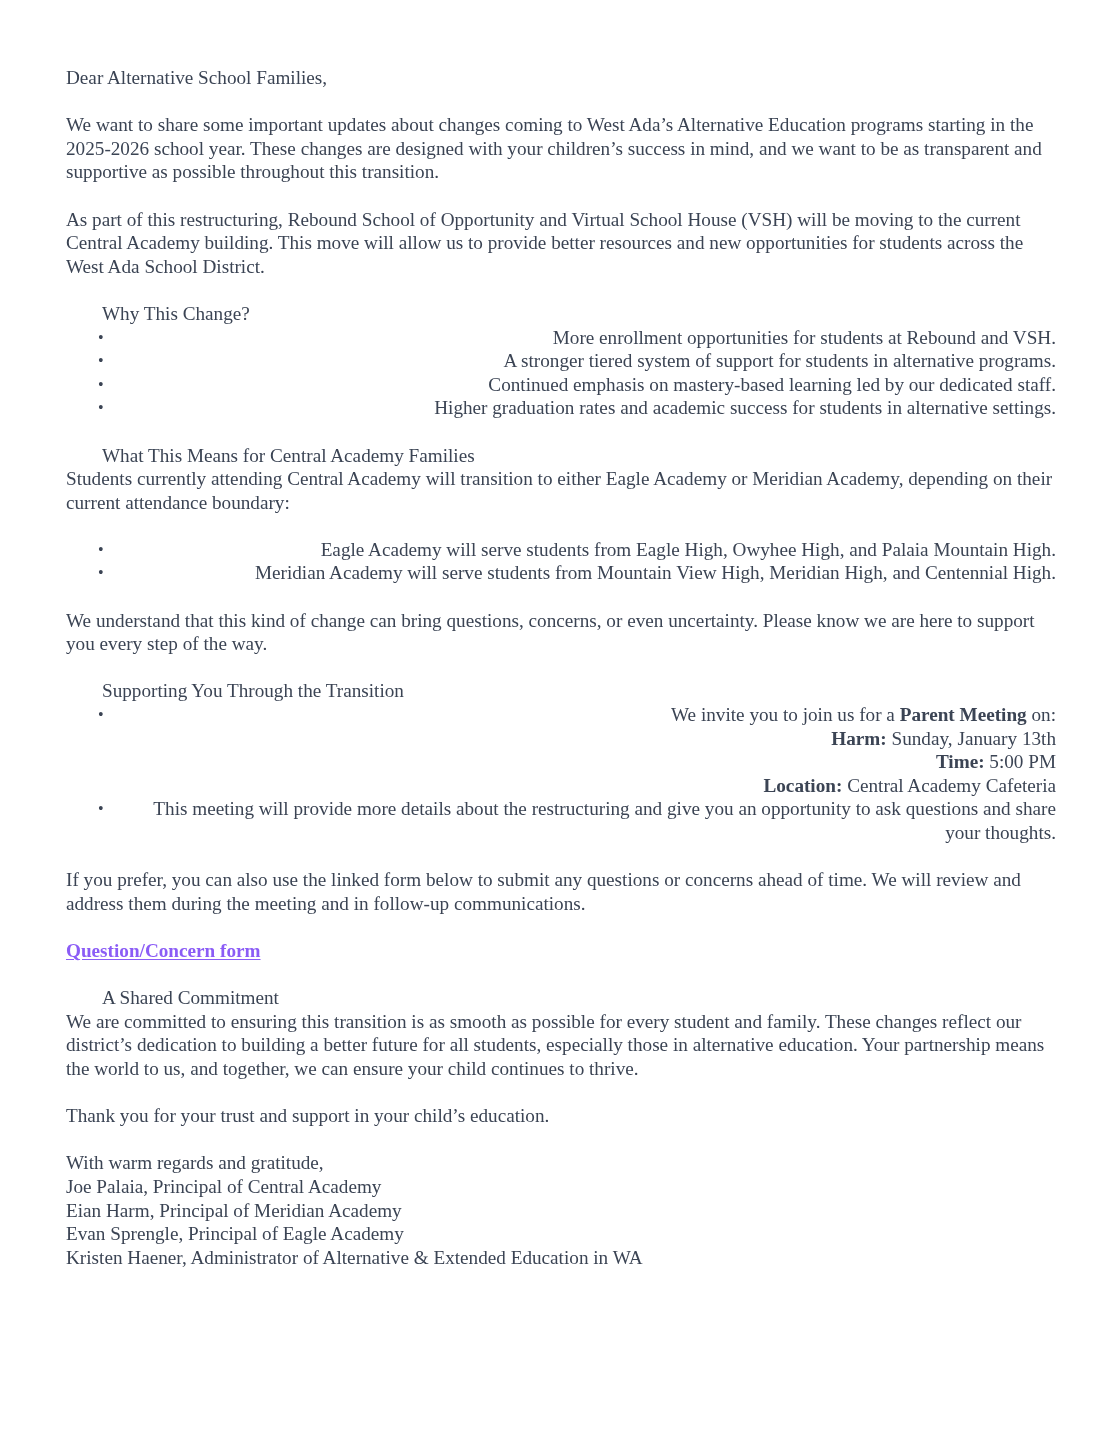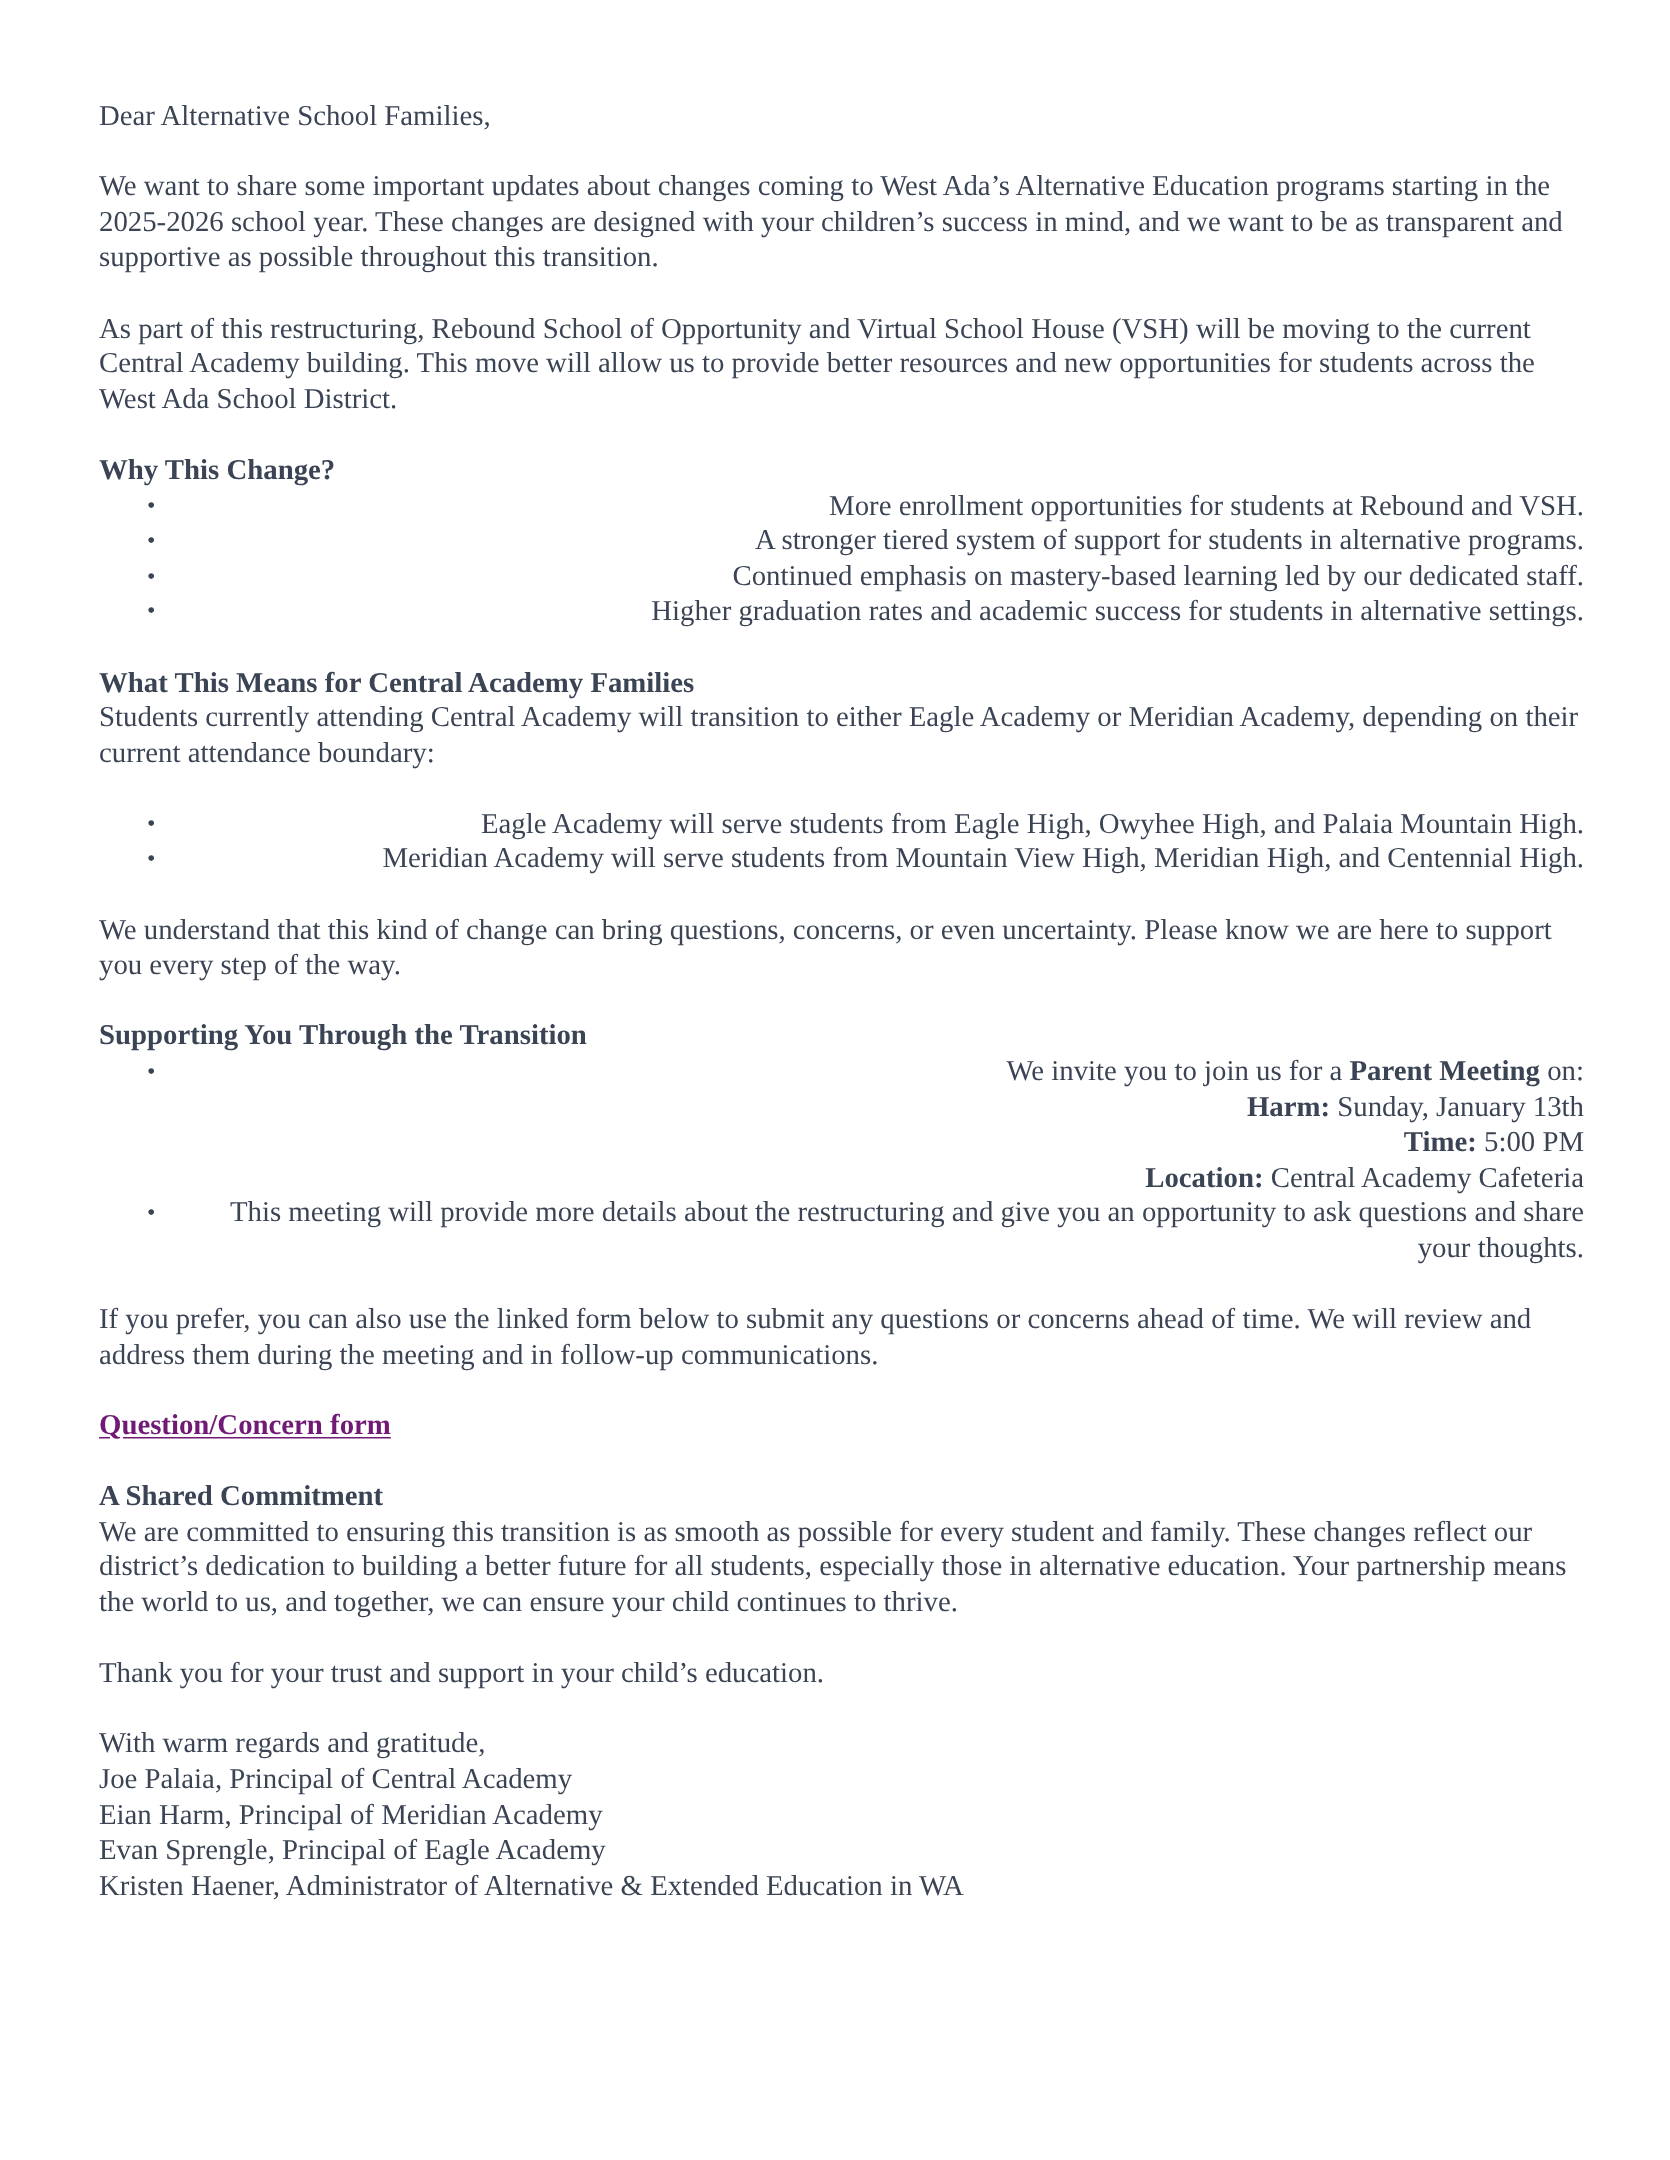--- a/index.html
+++ b/index.html
@@ -13,36 +13,36 @@
     line-height: 23.6px;
   }
   .page {
     position: absolute;
     left: 66px;
     top: 66px;
     width: 990px;
   }
   p { margin: 0; }
   .gap { height: 23.6px; }
-  .heading { font-weight: bold; }
+  .heading { font-weight: normal; margin-left: 36px; }
   ul { margin: 0; padding: 0; list-style: none; text-align: right; }
   li {
     position: relative;
     padding-left: 65px;
   }
   li::before {
     content: "\2022";
     position: absolute;
     left: 32px;
     top: 0;
     font-size: 16px;
   }
   .b { font-weight: bold; }
   a.link {
-    color: #701a75;
+    color: #8b5cf6;
     font-weight: bold;
     text-decoration: underline;
     text-underline-offset: 2px;
   }
   .sub { display: block; }
 </style>
 </head>
 <body>
 
 <div class="page">

